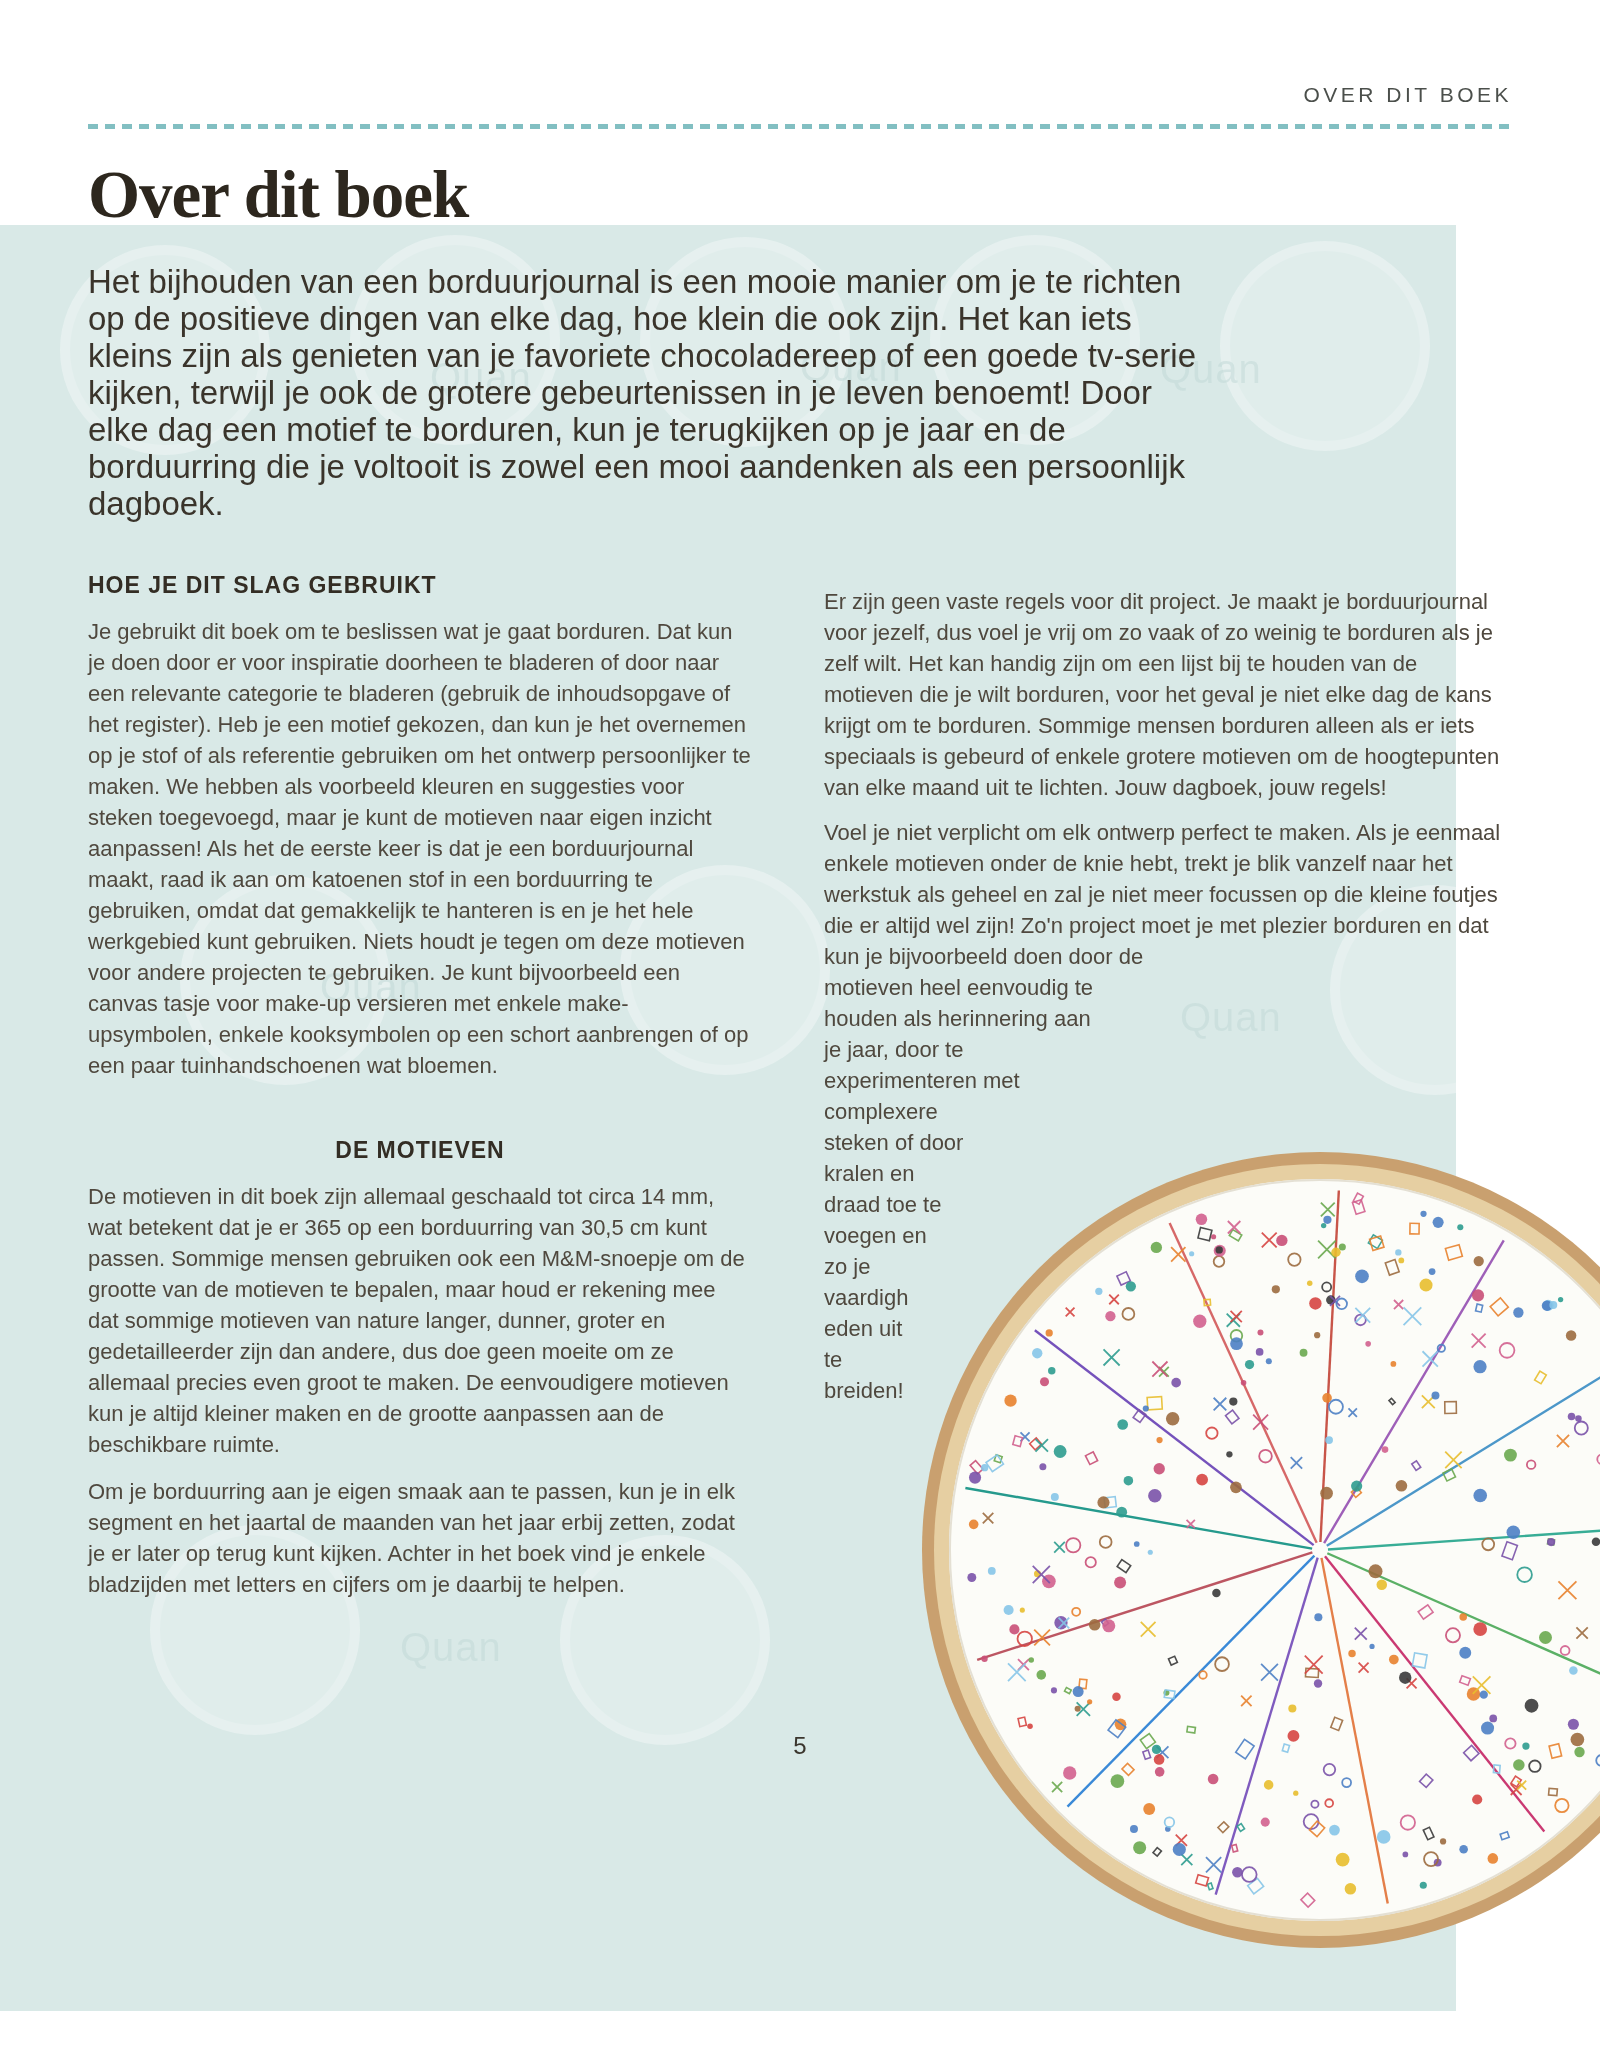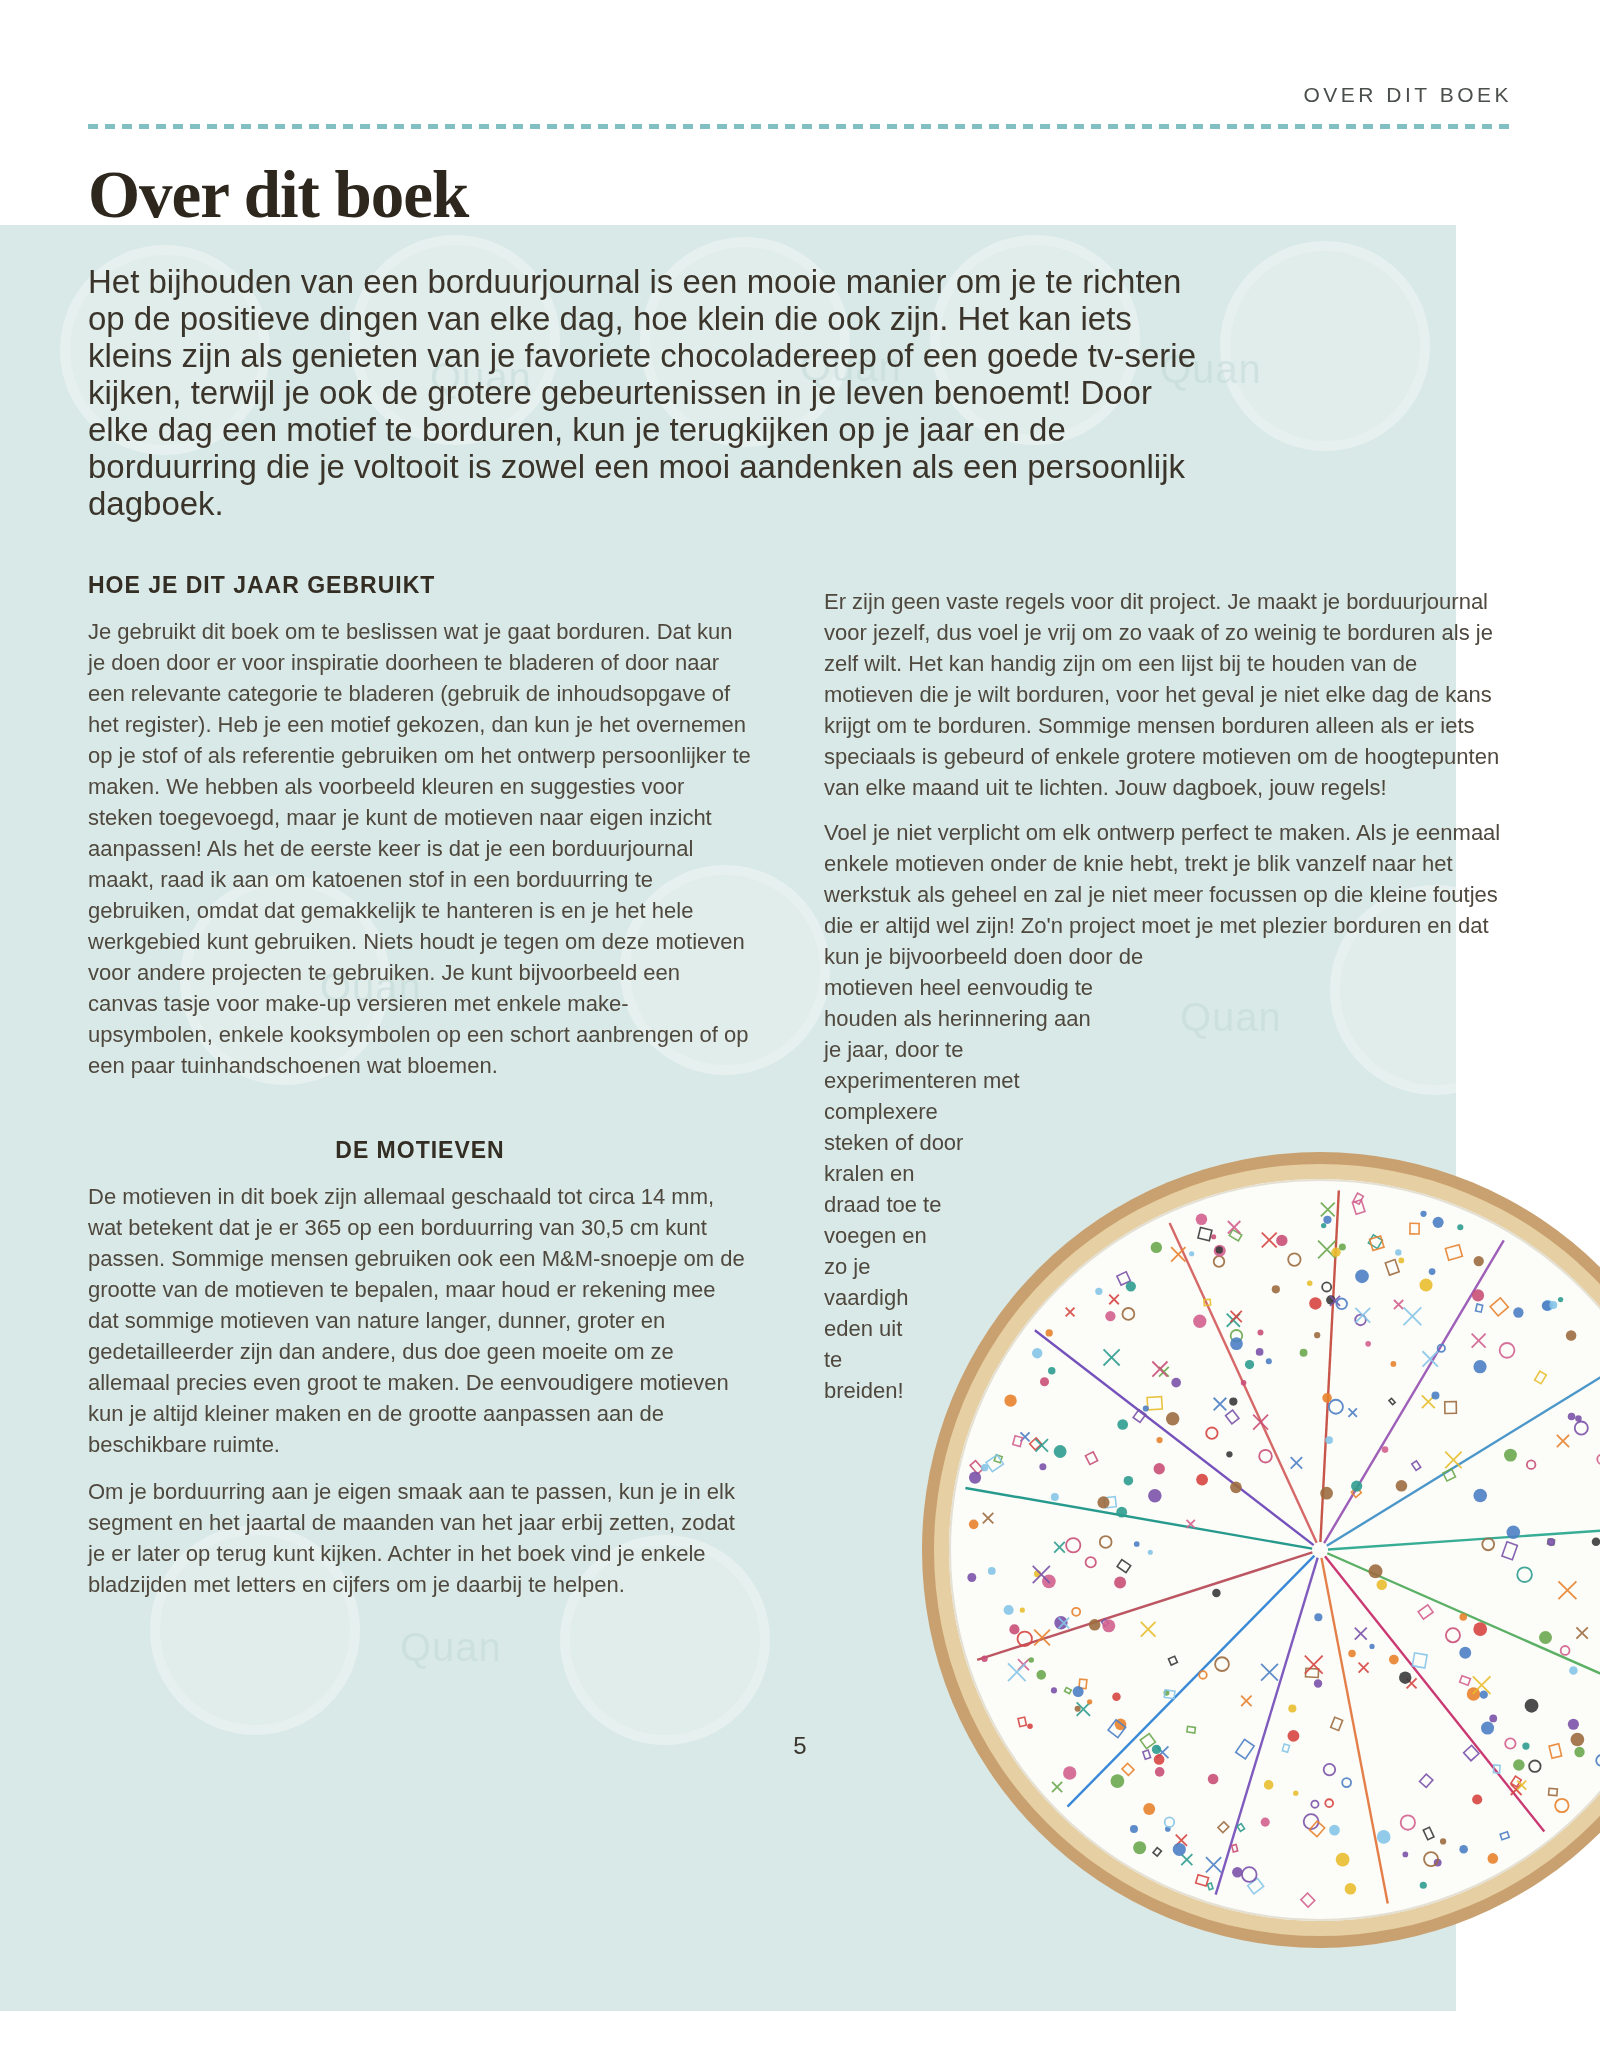--- a/index.html
+++ b/index.html
@@ -484,21 +484,21 @@
     <div class="kicker">OVER DIT BOEK</div>
     <div class="rule"></div>
 
     <h1 class="title">Over dit boek</h1>
 
     <p class="intro">Het bijhouden van een borduurjournal is een mooie manier om je te richten op de positieve dingen van elke dag, hoe klein die ook zijn. Het kan iets kleins zijn als genieten van je favoriete chocoladereep of een goede tv-serie kijken, terwijl je ook de grotere gebeurtenissen in je leven benoemt! Door elke dag een motief te borduren, kun je terugkijken op je jaar en de borduurring die je voltooit is zowel een mooi aandenken als een persoonlijk dagboek.</p>
 
     <div class="cols">
 
       <div class="col-left">
-        <h2 class="sec">HOE JE DIT JAAR GEBRUIKT</h2>
+        <h2 class="sec">HOE JE DIT SLAG GEBRUIKT</h2>
         <p class="body-p">Je gebruikt dit boek om te beslissen wat je gaat borduren. Dat kun je doen door er voor inspiratie doorheen te bladeren of door naar een relevante categorie te bladeren (gebruik de inhoudsopgave of het register). Heb je een motief gekozen, dan kun je het overnemen op je stof of als referentie gebruiken om het ontwerp persoonlijker te maken. We hebben als voorbeeld kleuren en suggesties voor steken toegevoegd, maar je kunt de motieven naar eigen inzicht aanpassen! Als het de eerste keer is dat je een borduurjournal maakt, raad ik aan om katoenen stof in een borduurring te gebruiken, omdat dat gemakkelijk te hanteren is en je het hele werkgebied kunt gebruiken. Niets houdt je tegen om deze motieven voor andere projecten te gebruiken. Je kunt bijvoorbeeld een canvas tasje voor make-up versieren met enkele make-upsymbolen, enkele kooksymbolen op een schort aanbrengen of op een paar tuinhandschoenen wat bloemen.</p>
 
         <h2 class="sec later">DE MOTIEVEN</h2>
         <p class="body-p">De motieven in dit boek zijn allemaal geschaald tot circa 14 mm, wat betekent dat je er 365 op een borduurring van 30,5 cm kunt passen. Sommige mensen gebruiken ook een M&amp;M-snoepje om de grootte van de motieven te bepalen, maar houd er rekening mee dat sommige motieven van nature langer, dunner, groter en gedetailleerder zijn dan andere, dus doe geen moeite om ze allemaal precies even groot te maken. De eenvoudigere motieven kun je altijd kleiner maken en de grootte aanpassen aan de beschikbare ruimte.</p>
 
         <p class="body-p">Om je borduurring aan je eigen smaak aan te passen, kun je in elk segment en het jaartal de maanden van het jaar erbij zetten, zodat je er later op terug kunt kijken. Achter in het boek vind je enkele bladzijden met letters en cijfers om je daarbij te helpen.</p>
       </div>
 
       <div class="col-right">
         <p class="body-p">Er zijn geen vaste regels voor dit project. Je maakt je borduurjournal voor jezelf, dus voel je vrij om zo vaak of zo weinig te borduren als je zelf wilt. Het kan handig zijn om een lijst bij te houden van de motieven die je wilt borduren, voor het geval je niet elke dag de kans krijgt om te borduren. Sommige mensen borduren alleen als er iets speciaals is gebeurd of enkele grotere motieven om de hoogtepunten van elke maand uit te lichten. Jouw dagboek, jouw regels!</p>

